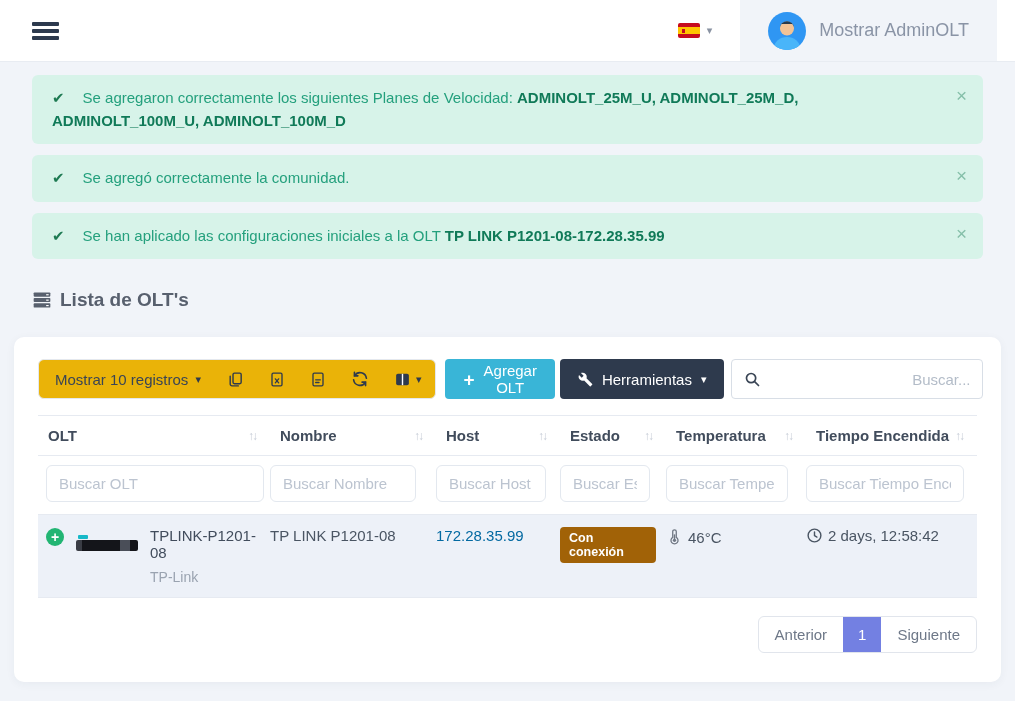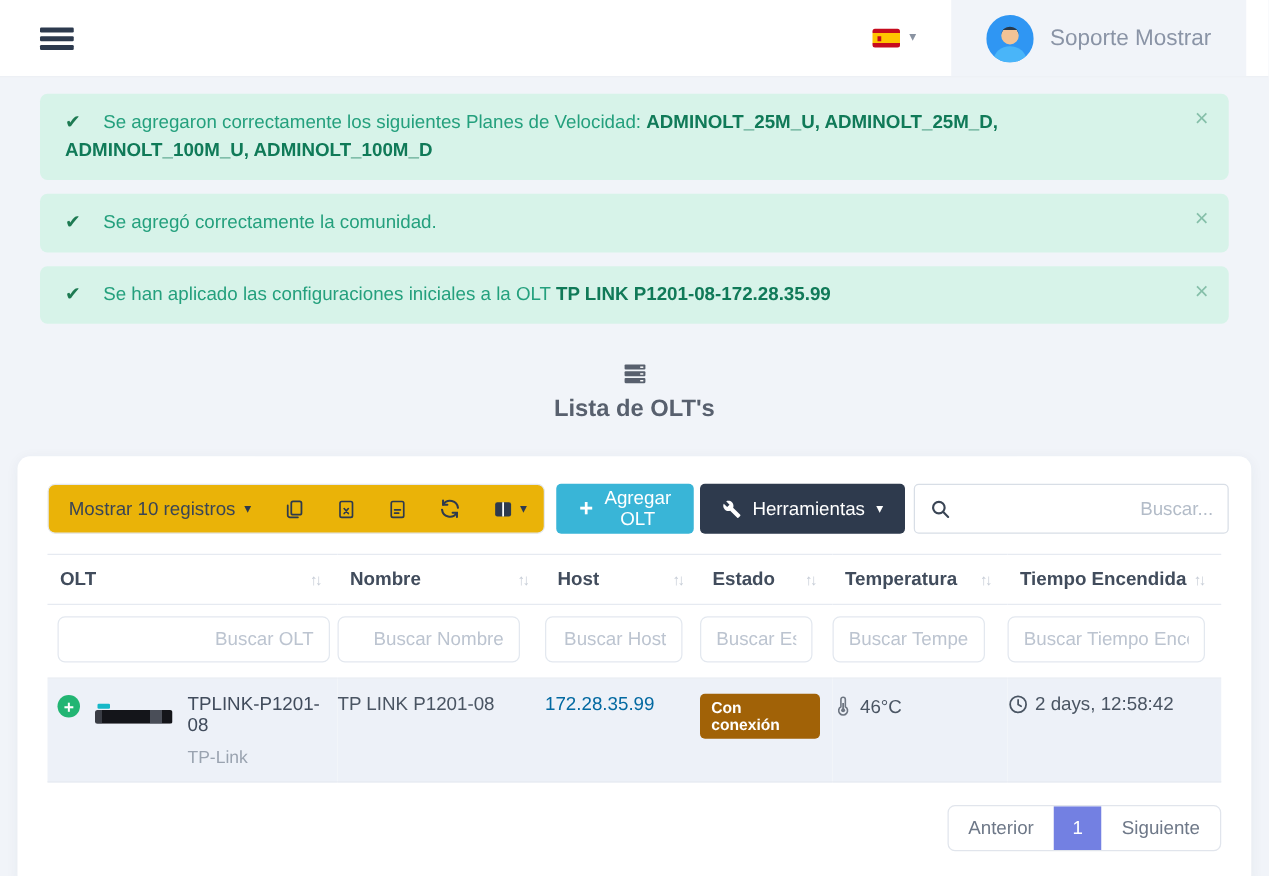--- a/index.html
+++ b/index.html
@@ -25,21 +25,21 @@
   
   .alerts { margin:13px 32px 0; }
   .alert { position:relative; background:#d7f3e9; border-radius:6px; padding:12px 44px 12px 20px;
            margin-bottom:11px; line-height:1.5; color:#24a07d; }
   .alert .chk { color:#1d7a52; font-weight:700; margin-right:18px; }
   .alert b { color:#107a58; font-weight:700; }
   .alert .close { position:absolute; right:16px; top:9px; color:#85bfa9; font-size:19px;
                   cursor:pointer; line-height:1.3; }
   
   .page-head { margin:30px 32px 0; display:flex; align-items:center; gap:8px;
-               color:#58606e; font-size:19px; font-weight:700;flex-direction:column; }
+               color:#58606e; font-size:19px; font-weight:700; }
   
   .card { margin:26px 14px 0; background:#fff; border-radius:10px;
           box-shadow:0 2px 10px rgba(40,50,70,.05); padding:22px 24px 26px; height:345px; }
   .toolbar { display:flex; align-items:center; }
   .btn-group { background:#eab308; border:1px solid #e4e8ee; border-radius:6px; height:40px;
                display:flex; align-items:center; padding:0 14px 0 16px; width:405px; }
   .show-entries { display:flex; align-items:center; gap:7px; color:#3a4555; cursor:pointer; white-space:nowrap; }
   .tb-icons { display:flex; align-items:center; margin-left:26px; gap:25px; }
   .tb-icon { cursor:pointer; display:flex; align-items:center; gap:5px; }
   .btn { height:40px; border:none; border-radius:4px; color:#fff; font-size:15px;
@@ -52,21 +52,21 @@
   .searchbox input { border:none; outline:none; flex:1; font-family:inherit; font-size:15px; color:#4a5563;text-align:right; }
   .searchbox input::placeholder { color:#b3bcc8; }
   
   table { width:100%; border-collapse:collapse; table-layout:fixed; margin-top:16px; }
   thead tr { border-top:1px solid #e6eaf1; border-bottom:1px solid #e6eaf1; }
   th { text-align:left; padding:11px 10px; color:#414c5c; font-size:15px; }
   .th-inner { display:flex; align-items:center; justify-content:space-between; cursor:pointer; }
   .sort { color:#c7cdd7; font-size:12px; letter-spacing:-2px; font-weight:400; padding-right:4px; }
   .filter-row td { padding:9px 10px 12px 0; }
   .filter-row input { width:100%; height:37px; border:1px solid #e3e8ef; border-radius:6px;
-                      padding:0 12px; font-family:inherit; font-size:15px; color:#4a5563; outline:none;text-align:right; }
+                      padding:0 12px; font-family:inherit; font-size:15px; color:#4a5563; outline:none; }
   .filter-row input::placeholder { color:#bcc4d0; }
   .data-row { background:#edf1f8; border-top:1px solid #e6eaf1; border-bottom:1px solid #e6eaf1; }
   .data-row td { padding:12px 10px 12px 0; vertical-align:top; height:68px; }
   .olt-cell { display:flex; align-items:flex-start; gap:12px; padding-left:8px; }
   .expand-btn { width:18px; height:18px; border-radius:50%; background:#22b573; color:#fff;
                 font-size:14px; font-weight:700; display:flex; align-items:center; justify-content:center;
                 cursor:pointer; flex:0 0 auto; margin-top:1px; line-height:1; }
   .device { width:62px; flex:0 0 auto; margin-top:8px; }
   .device .logo { width:10px; height:4px; background:#16b8c8; border-radius:1px; margin:0 0 1px 2px; }
   .device .unit { height:11px; background:#14151a; border-radius:2px;
@@ -108,21 +108,21 @@
               </clipPath>
             </defs>
           <circle cx="19" cy="19" r="19" fill="#2f96f3"></circle>
           <g clip-path="url(#av)">
             <ellipse cx="19" cy="36" rx="13" ry="11" fill="#49b5f9"></ellipse>
             <circle cx="19" cy="16.5" r="7" fill="#f2c396"></circle>
             <path d="M11.7 15.5 a7.4 7.4 0 0 1 14.6 0 l-1.8-3.6 -11 -0.2 z" fill="#273a4d"></path>
           </g>
         </svg>
       </span>
-      <span class="user-name">Soporte Mostrar</span>
+      <span class="user-name">Mostrar AdminOLT</span>
     </div>
   </div>
 </div>
 
 <div class="alerts">
   <div class="alert">
     <span class="chk">✔</span><span>Se agregaron correctamente los siguientes Planes de Velocidad: </span><b>ADMINOLT_25M_U, ADMINOLT_25M_D, ADMINOLT_100M_U, ADMINOLT_100M_D</b>
     <span class="close">×</span>
   </div>
   <div class="alert">

